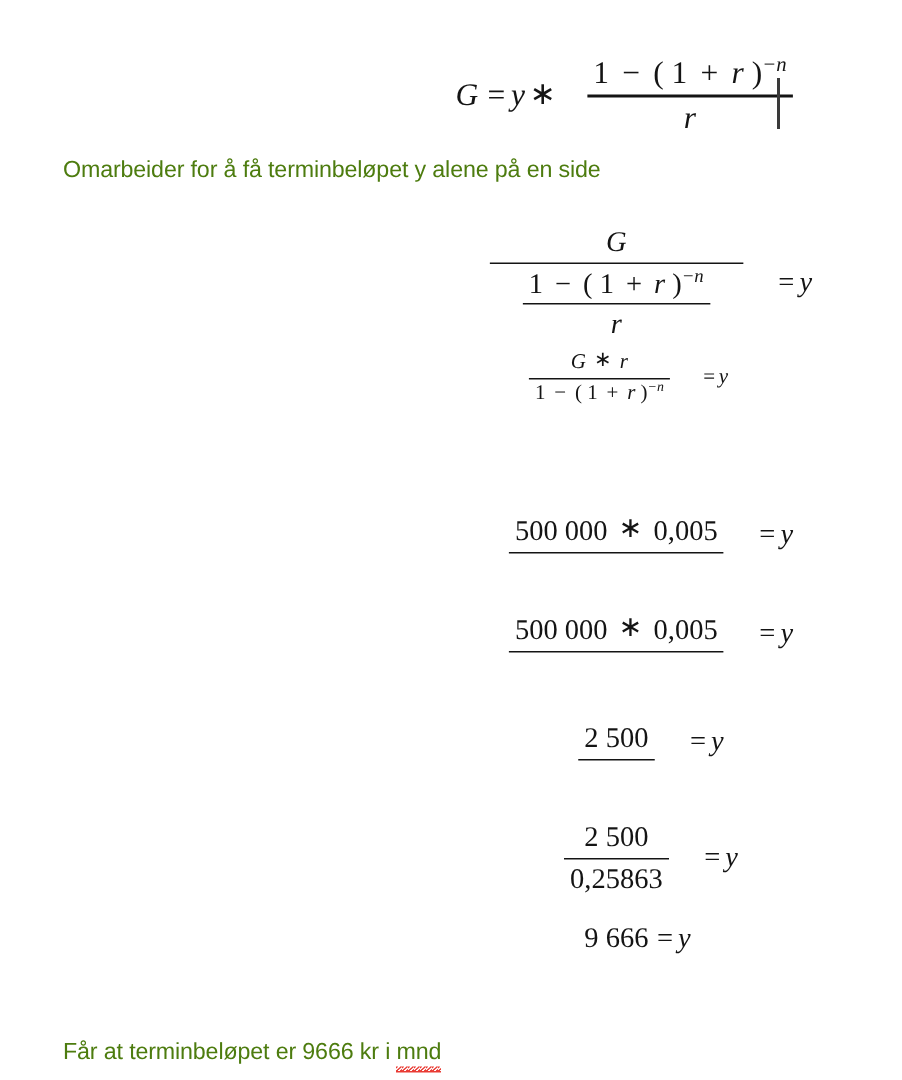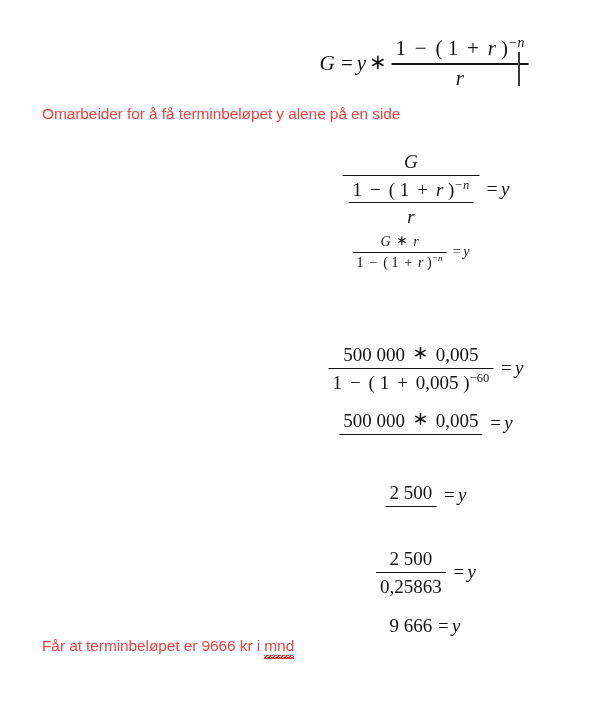--- a/index.html
+++ b/index.html
@@ -23,21 +23,21 @@
     background: #ffffff;
   }
 
   
   .para {
     position: absolute;
     left: 42px;
     font-family: "Liberation Sans", sans-serif;
     font-size: 15.5px;
     line-height: 20px;
-    color: #ef4444;
+    color: #4d7c0f;
     white-space: nowrap;
     letter-spacing: -0.1px;
   }
   .misspelled {
     position: relative;
     display: inline-block;
   }
   .misspelled::after {
     content: "";
     position: absolute;
@@ -67,21 +67,21 @@
     transform: translateX(-50%);
   }
   .up { font-style: normal; }
   .mi { font-style: italic; }
 
   .frac {
     display: inline-flex;
     flex-direction: column;
     align-items: center;
     vertical-align: middle;
-    margin: 0 2px;
+    margin: 0 18px;
   }
   .frac > .num,
   .frac > .den {
     padding: 0 4px;
     text-align: center;
     line-height: 1.22;
     white-space: nowrap;
   }
   .frac > .bar {
     width: 100%;
@@ -189,29 +189,20 @@
 
 
   <div class="eq" style="left:425px; top:343px; font-size:19px;">
     <span class="frac">
       <span class="num up">
         <span class="up">500 000</span>
         <span class="star">∗</span>
         <span class="up">0,005</span>
       </span>
       <span class="bar"></span>
-      <span class="den up">
-        <span class="up">1</span>
-        <span class="op">−</span>
-        <span class="up">(</span>
-        <span class="up">1</span>
-        <span class="op">+</span>
-        <span class="up">0,005</span>
-        <span class="up">)</span><sup class="exp num-exp">−60</sup>
-      </span>
     </span>
     <span class="eqsign">=</span>
     <span class="mi">y</span>
   </div>
 
   <div class="eq" style="left:425px; top:409px; font-size:19px;">
     <span class="frac">
       <span class="num up">
         <span class="up">500 000</span>
         <span class="star">∗</span>
@@ -241,17 +232,17 @@
     <span class="eqsign">=</span>
     <span class="mi">y</span>
   </div>
 
   <div class="eq" style="left:425px; top:615px; font-size:19px;align-items:center;">
     <span class="up">9 666</span>
     <span class="eqsign">=</span>
     <span class="mi">y</span>
   </div>
 
-  <div class="para" style="top:636px;text-align:right;">
+  <div class="para" style="top:692px;text-align:right;">
     <span>Får at terminbeløpet er 9666 kr i </span><span class="misspelled">mnd</span>
   </div>
 
 </div>
 
 </body></html>

